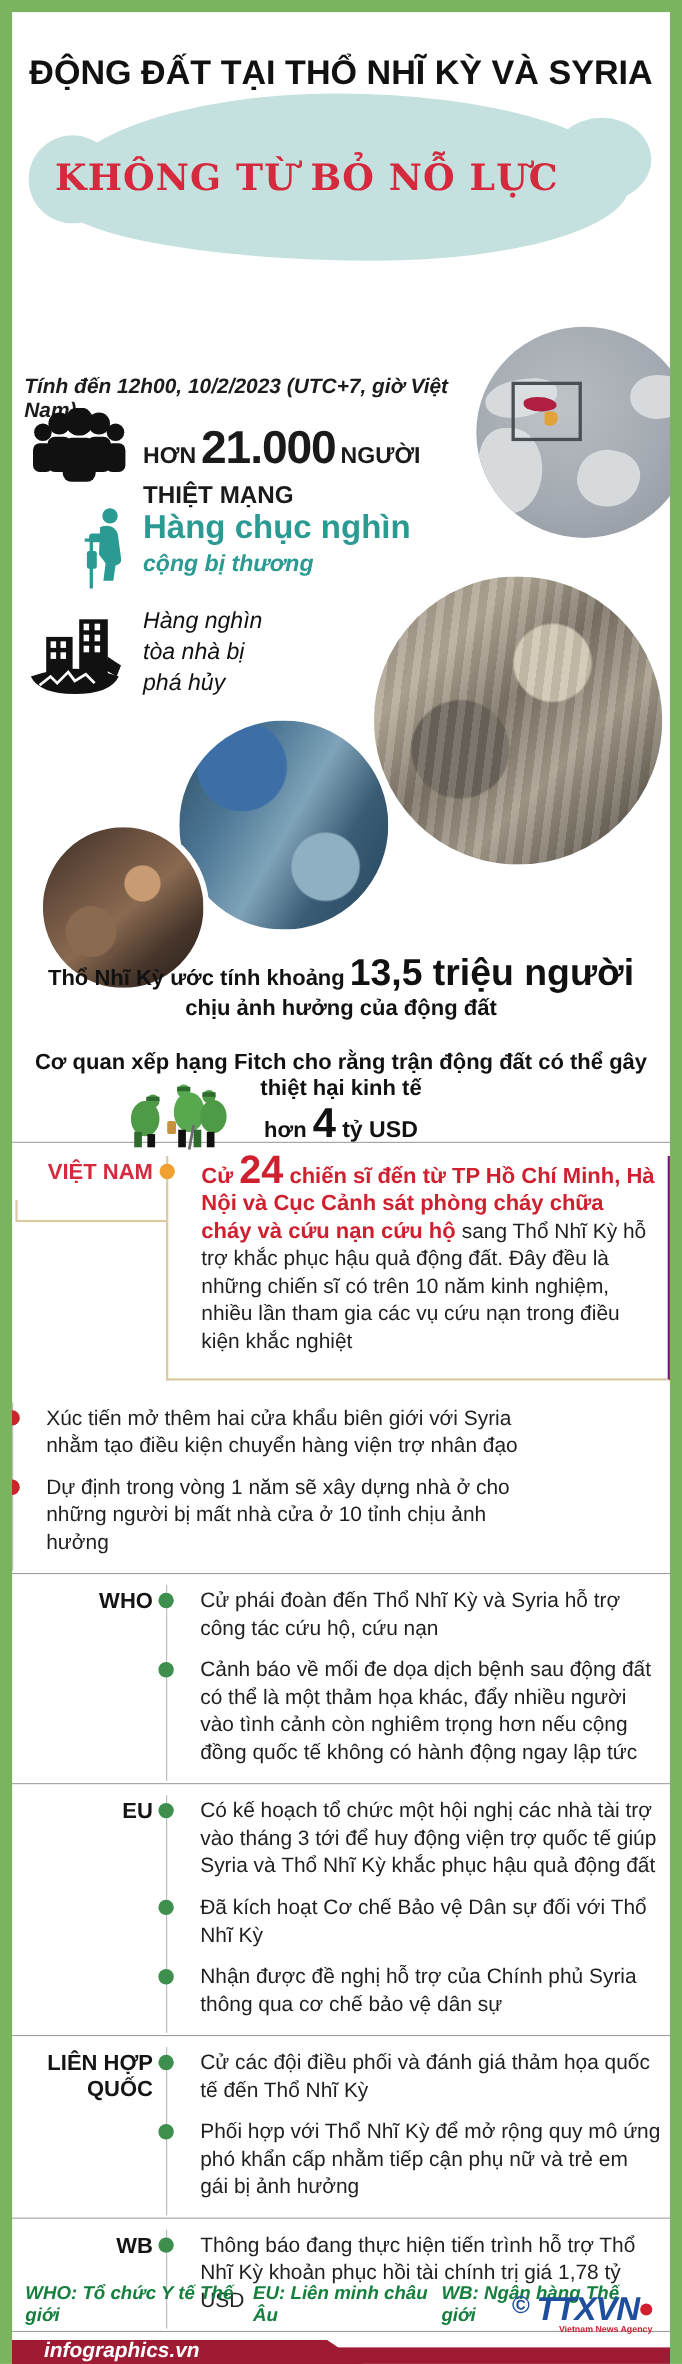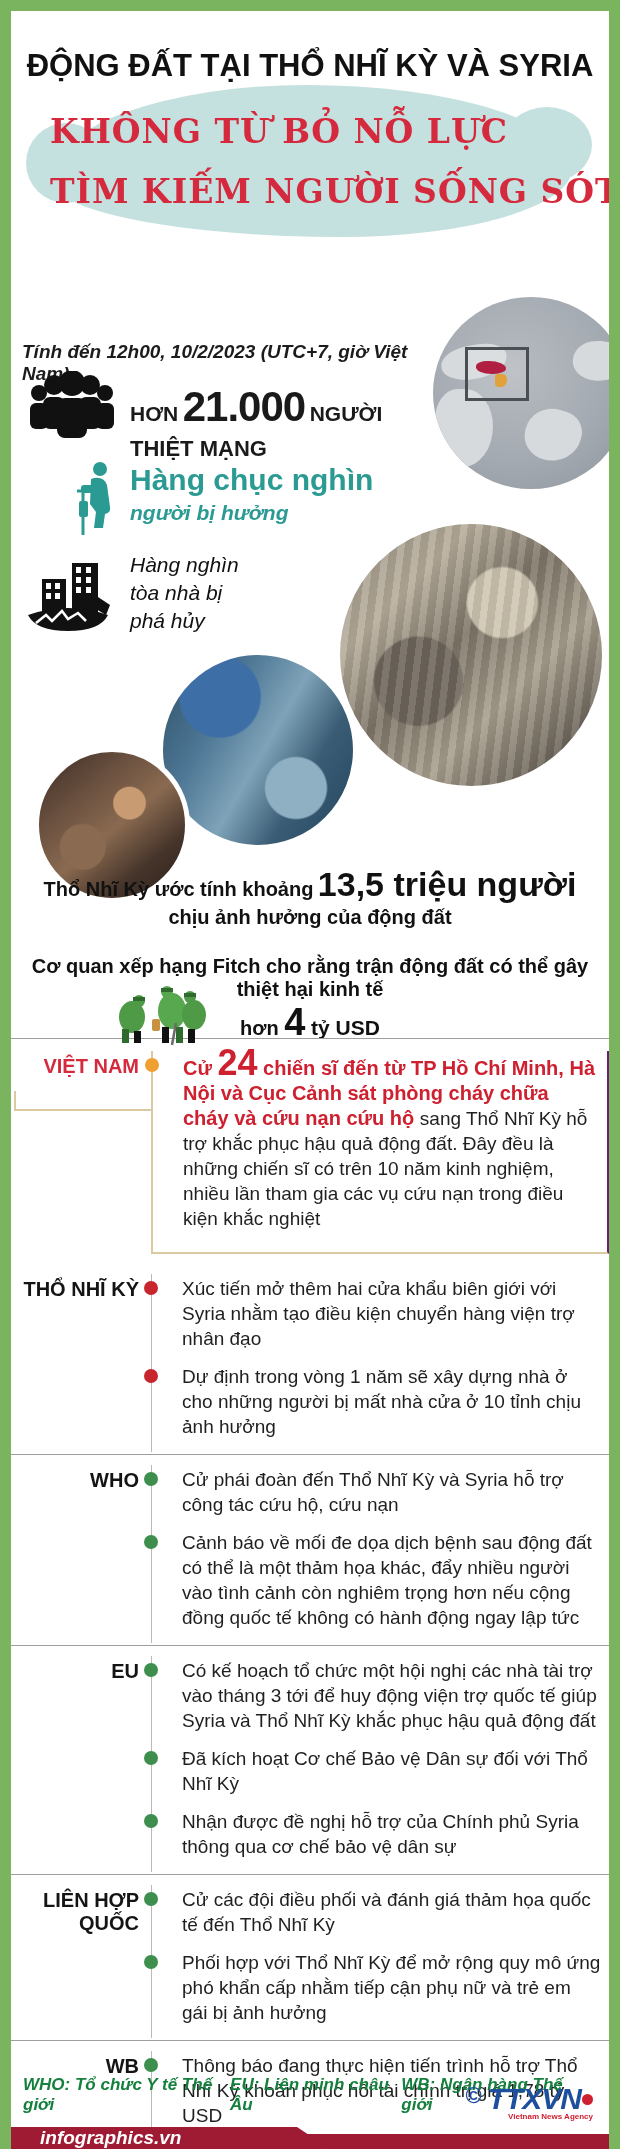--- a/index.html
+++ b/index.html
@@ -109,21 +109,20 @@
   svg{display:block;}
 </style>
 </head>
 <body>
 
 <div class="page">
 
   <h1 class="title">ĐỘNG ĐẤT TẠI THỔ NHĨ KỲ VÀ SYRIA</h1>
   <div class="blob">
     <div class="headline">KHÔNG TỪ BỎ NỖ LỰC</div>
-    <div class="headline">TÌM KIẾM NGƯỜI SỐNG SÓT</div>
   </div>
 
   <div class="globe">
     <div class="cont c1"></div>
     <div class="cont c2"></div>
     <div class="cont c3"></div>
     <div class="cont c4"></div>
     <div class="inset">
       <div class="turkey"></div>
       <div class="syria"></div>
@@ -163,21 +162,21 @@
         <rect x="8" y="24" width="12" height="8" rx="3"></rect>
       </g>
       <g stroke="#2a9a92" stroke-width="3" fill="none">
         <line x1="10" y1="30" x2="10" y2="74"></line>
           <line x1="4" y1="30" x2="16" y2="30"></line>
       </g>
       <rect x="6" y="40" width="9" height="16" fill="#2a9a92" rx="2"></rect>
     </svg>
   </div>
   <div class="injured-head">Hàng chục nghìn</div>
-  <div class="injured-sub">người bị hưởng</div>
+  <div class="injured-sub">cộng bị thương</div>
 
   <div class="icon-box" style="left:11px; top:542px;">
     <svg width="92" height="80" viewBox="0 0 92 80">
       <path d="M6 62 q40 -14 80 0 q-8 16 -40 16 q-32 0 -40 -16 z" fill="#111"></path>
       <rect x="20" y="26" width="24" height="38" fill="#111"></rect>
       <rect x="50" y="10" width="26" height="54" fill="#111"></rect>
       <g fill="#fff">
         <rect x="24" y="30" width="5" height="6"></rect>
           <rect x="33" y="30" width="5" height="6"></rect>
         <rect x="24" y="40" width="5" height="6"></rect>
@@ -241,21 +240,20 @@
   </div>
 
   <div class="timeline">
       <div class="t-row vn">
         <div class="t-label" style="color: rgb(213, 41, 61);">VIỆT NAM</div>
         <div class="t-items">
           <div class="t-item"><span class="dot" style="background: rgb(240, 160, 48);"></span><span class="seg-red">Cử </span><span class="seg-red-big">24</span><span class="seg-red"> chiến sĩ đến từ TP Hồ Chí Minh, Hà Nội và Cục Cảnh sát phòng cháy chữa cháy và cứu nạn cứu hộ </span><span class="seg-black">sang Thổ Nhĩ Kỳ hỗ trợ khắc phục hậu quả động đất. Đây đều là những chiến sĩ có trên 10 năm kinh nghiệm, nhiều lần tham gia các vụ cứu nạn trong điều kiện khắc nghiệt</span></div>
         </div>
       </div>
       <div class="t-row">
-        <div class="t-label" style="color: rgb(20, 20, 20);">THỔ NHĨ KỲ</div>
         <div class="t-items">
           <div class="t-item"><span class="dot" style="background: rgb(201, 37, 44);"></span><span class="seg-black">Xúc tiến mở thêm hai cửa khẩu biên giới với Syria nhằm tạo điều kiện chuyển hàng viện trợ nhân đạo</span></div>
           <div class="t-item"><span class="dot" style="background: rgb(201, 37, 44);"></span><span class="seg-black">Dự định trong vòng 1 năm sẽ xây dựng nhà ở cho những người bị mất nhà cửa ở 10 tỉnh chịu ảnh hưởng</span></div>
         </div>
       </div>
       <div class="t-row divided">
         <div class="t-label" style="color: rgb(20, 20, 20);">WHO</div>
         <div class="t-items">
           <div class="t-item"><span class="dot" style="background: rgb(62, 142, 78);"></span><span class="seg-black">Cử phái đoàn đến Thổ Nhĩ Kỳ và Syria hỗ trợ công tác cứu hộ, cứu nạn</span></div>
           <div class="t-item"><span class="dot" style="background: rgb(62, 142, 78);"></span><span class="seg-black">Cảnh báo về mối đe dọa dịch bệnh sau động đất có thể là một thảm họa khác, đẩy nhiều người vào tình cảnh còn nghiêm trọng hơn nếu cộng đồng quốc tế không có hành động ngay lập tức</span></div>

